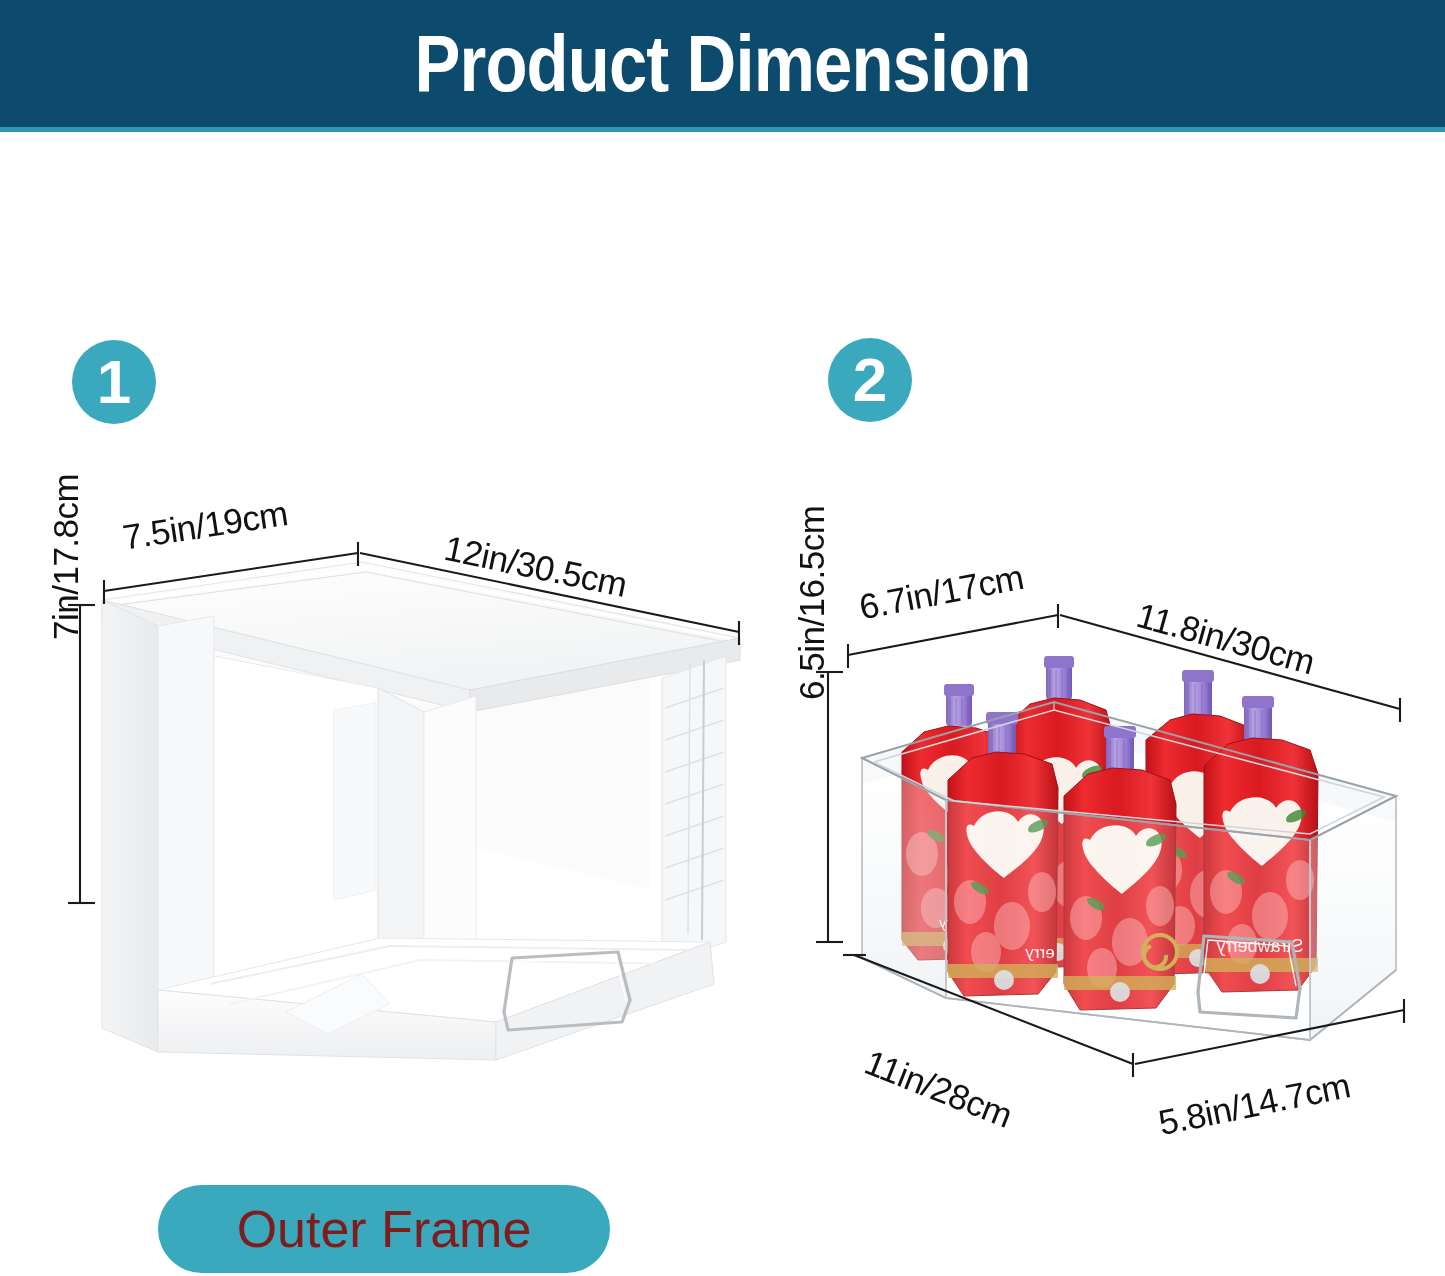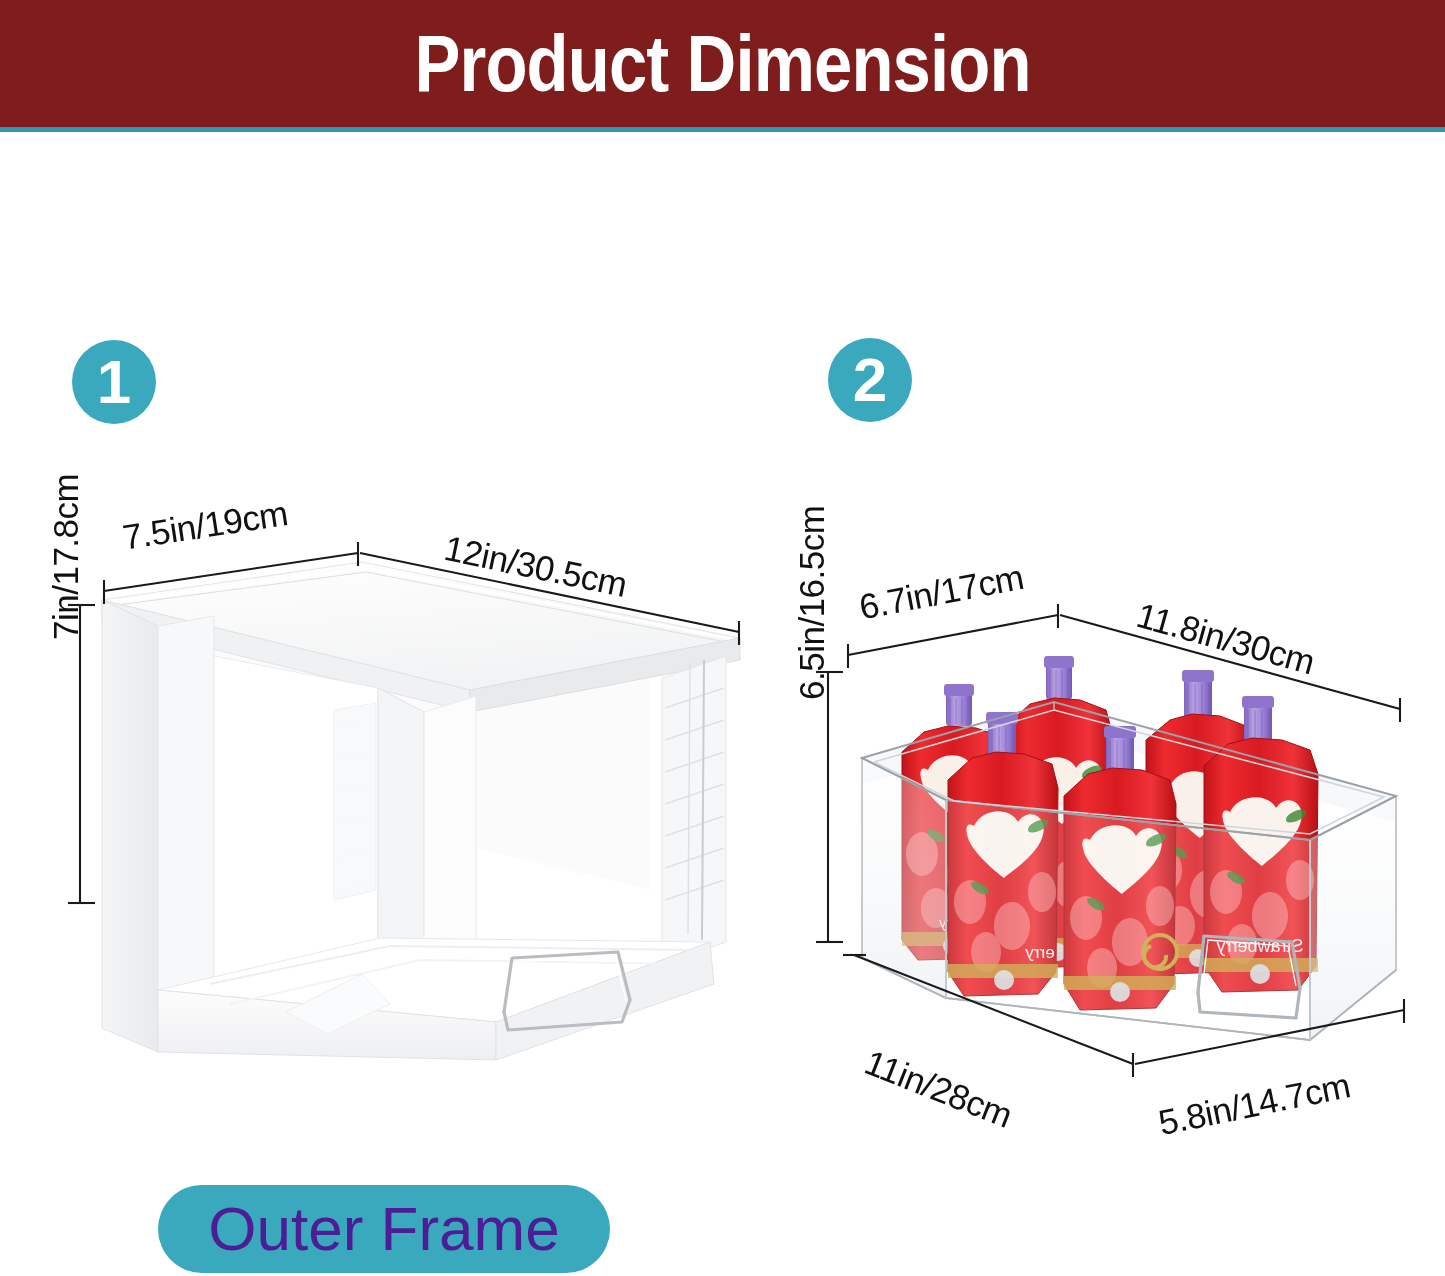--- a/index.html
+++ b/index.html
@@ -19,21 +19,21 @@
     background: #ffffff;
     overflow: hidden;
   }
 
   
   #header-bar {
     position: absolute;
     left: 0; top: 0;
     width: 1445px;
     height: 132px;
-    background: #7f1d1d;
+    background: #0c4a6e;
     border-bottom: 5px solid #2e98ae;
   }
   #header-title {
     position: absolute;
     left: 0; top: 0;
     width: 1445px;
     height: 127px;
     line-height: 127px;
     text-align: center;
     color: #ffffff;
@@ -62,22 +62,22 @@
   }
   #badge-1 { left: 72px; top: 340px; }
   #badge-2 { left: 828px; top: 338px; }
 
   
   .caption-pill {
     position: absolute;
     height: 88px;
     border-radius: 44px;
     background: #3aa8bd;
-    color: #4c1d95;
-    font-size: 62px;
+    color: #7f1d1d;
+    font-size: 52px;
     font-weight: 400;
     line-height: 88px;
     text-align: center;
     white-space: nowrap;
     font-family: "Liberation Sans", "DejaVu Sans", sans-serif;
   }
   #pill-outer { left: 158px; top: 1185px; width: 452px; }
   #pill-inner { left: 930px; top: 1185px; width: 416px; }
 
   

